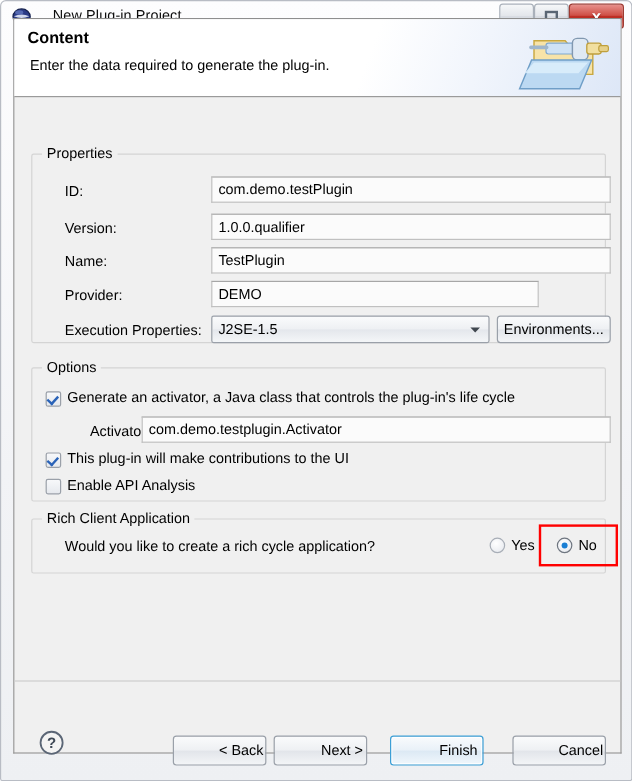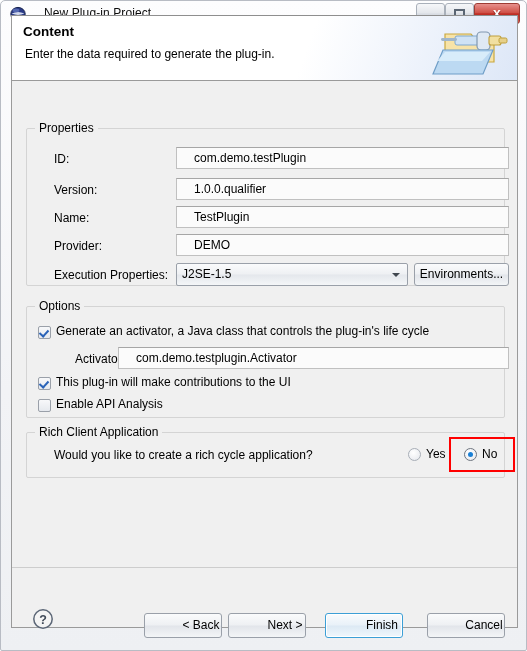--- a/index.html
+++ b/index.html
@@ -164,21 +164,21 @@
     margin-left: 16px;
   }
   .textfield {
     position: absolute;
     box-sizing: border-box;
     background: #fbfbfb;
     border: 1px solid #c0c0c0;
     border-top-color: #a6a6a6;
     font-size: 12px;
     color: #000000;
-    padding-left: 17px;
+    padding-left: 5px;
     line-height: 20px;
     height: 22px;
     white-space: nowrap;
     overflow: hidden;
   }
 
   
   #combo-ee {
     position: absolute;
     left: 164px; top: 247px;
@@ -366,21 +366,21 @@
     <div class="field-label" style="left:26px; top:136px;">ID:</div>
     <div class="textfield" style="left:164px; top:131px; width:333px;">com.demo.testPlugin</div>
 
     <div class="field-label" style="left:26px; top:167px;">Version:</div>
     <div class="textfield" style="left:164px; top:162px; width:333px;">1.0.0.qualifier</div>
 
     <div class="field-label" style="left:26px; top:195px;">Name:</div>
     <div class="textfield" style="left:164px; top:190px; width:333px;">TestPlugin</div>
 
     <div class="field-label" style="left:26px; top:223px;">Provider:</div>
-    <div class="textfield" style="left:164px; top:218px; width:333px;">DEMO</div>
+    <div class="textfield" style="left:164px; top:218px; width:273px;">DEMO</div>
 
     <div class="field-label" style="left:26px; top:252px;">Execution Properties:</div>
     <div id="combo-ee">
       <div class="combo-text">J2SE-1.5</div>
       <div class="combo-arrow"></div>
     </div>
     <div class="button" id="btn-environments">Environments...</div>
 
     <div class="group" id="group-options">
       <div class="group-title">Options</div>

